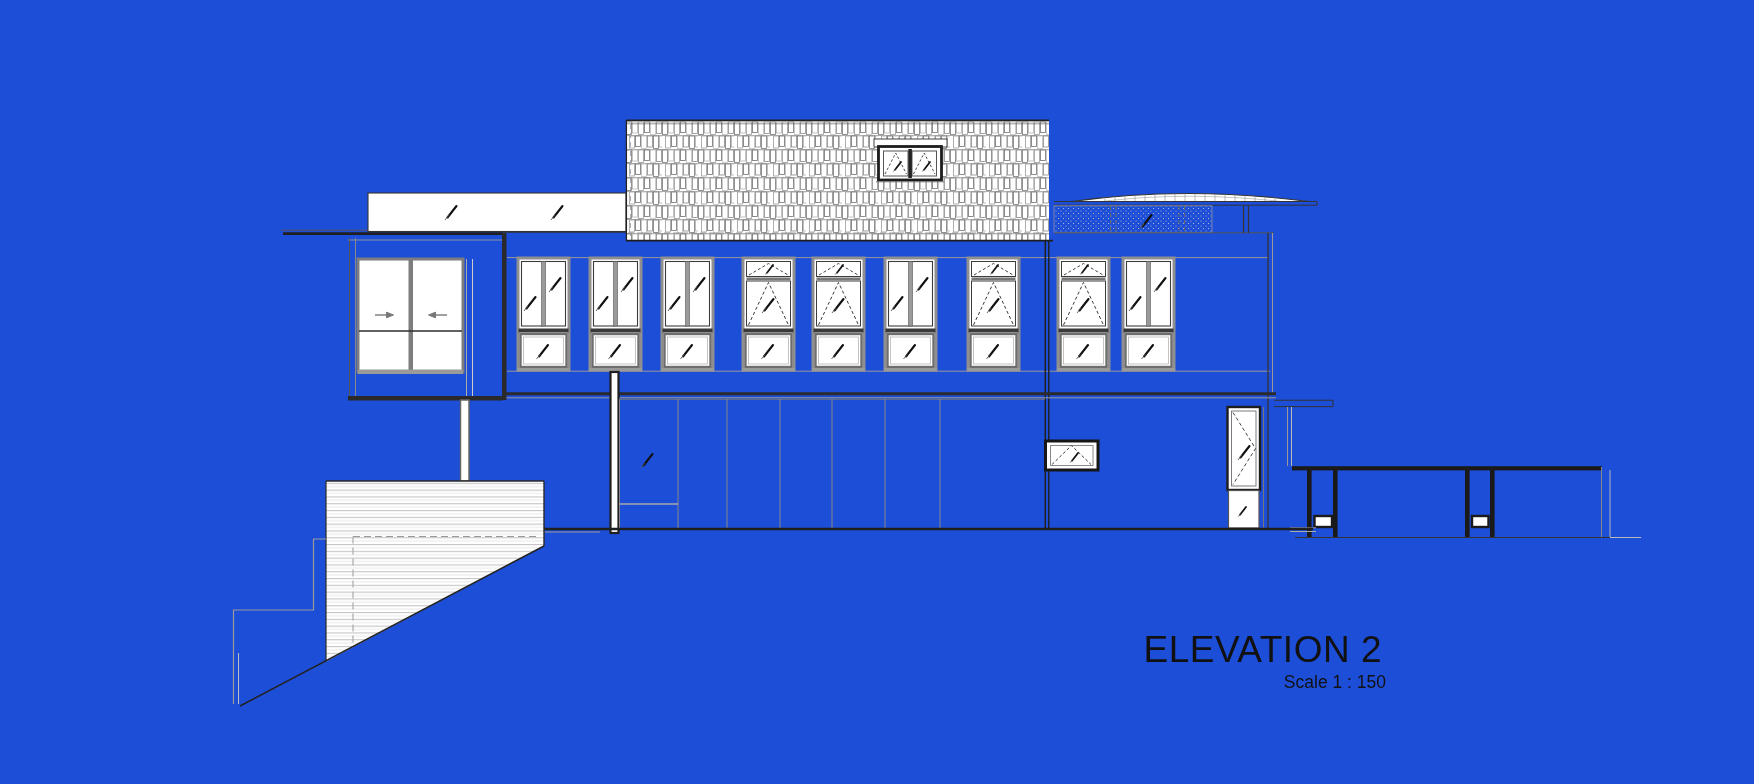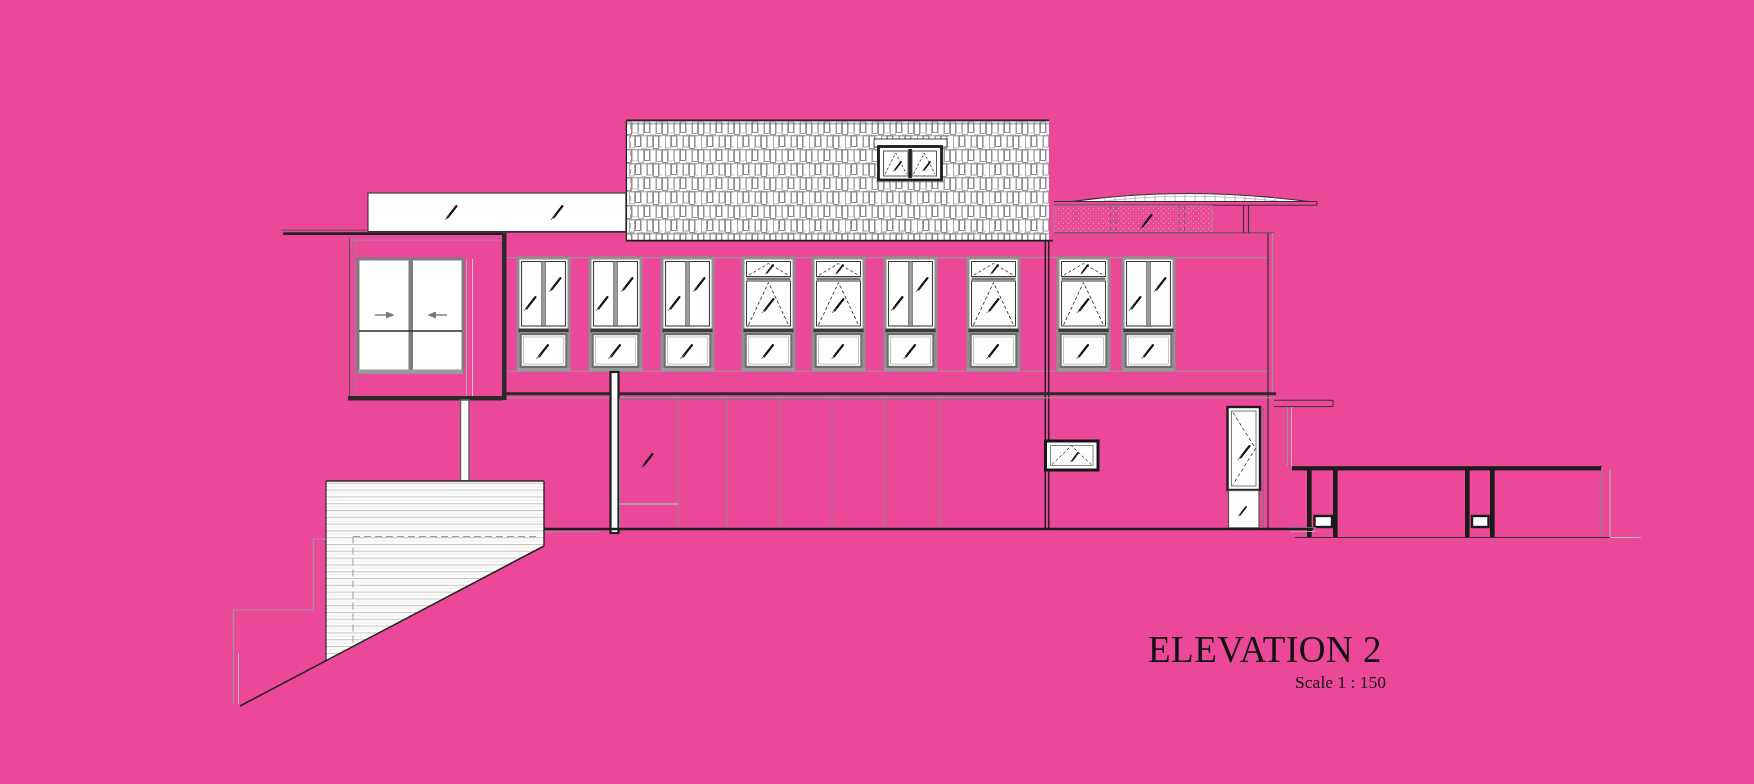--- a/index.html
+++ b/index.html
@@ -1,17 +1,17 @@
 <!DOCTYPE html>
 <html><head>
 <meta charset="utf-8">
 <style>
   html,body{margin:0;padding:0;background:#ffffff;}
-  .sheet{position:relative;width:1754px;height:784px;background:#ec4899;overflow:hidden;
-         font-family:Liberation Serif, serif;}
+  .sheet{position:relative;width:1754px;height:784px;background:#1d4ed8;overflow:hidden;
+         font-family:Liberation Sans, sans-serif;}
   svg{position:absolute;left:0;top:0;}
   text{fill:#111111;}
   .title-text{font-size:37px;letter-spacing:0.5px;}
   .scale-text{font-size:17.5px;}
 </style>
 </head>
 <body>
 
 <div class="sheet">
 <svg width="1754" height="784" viewBox="0 0 1754 784">

